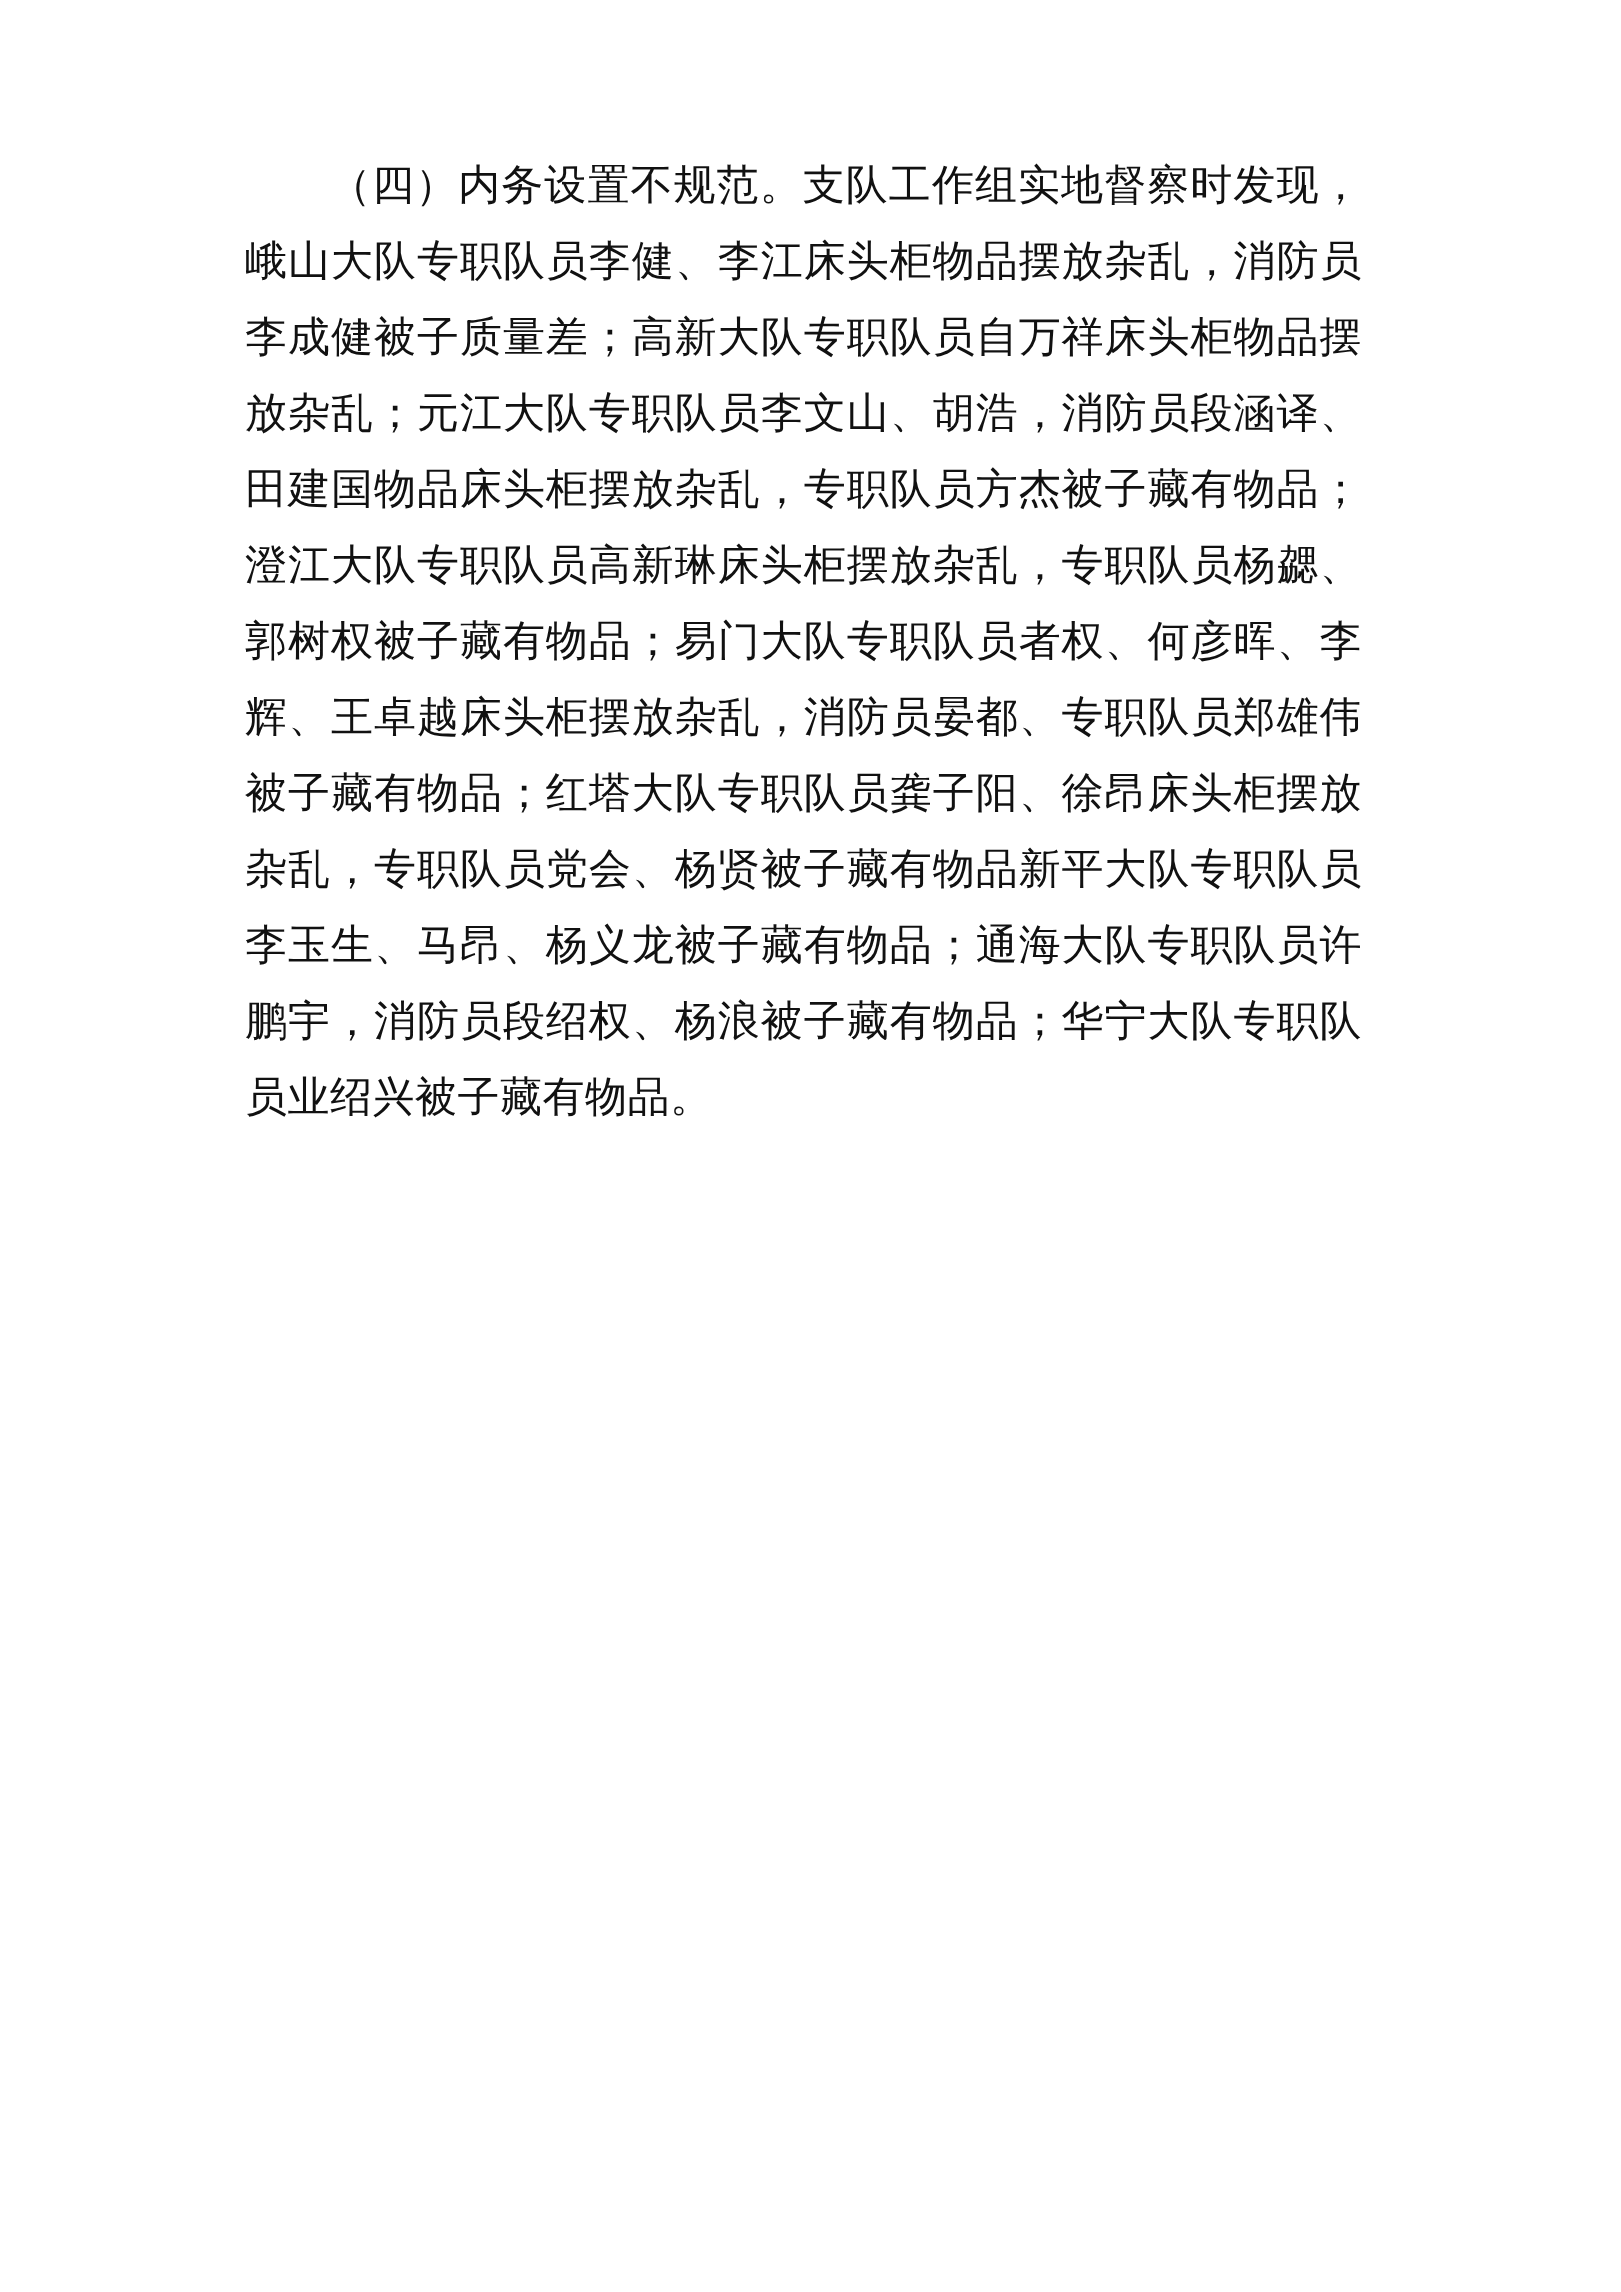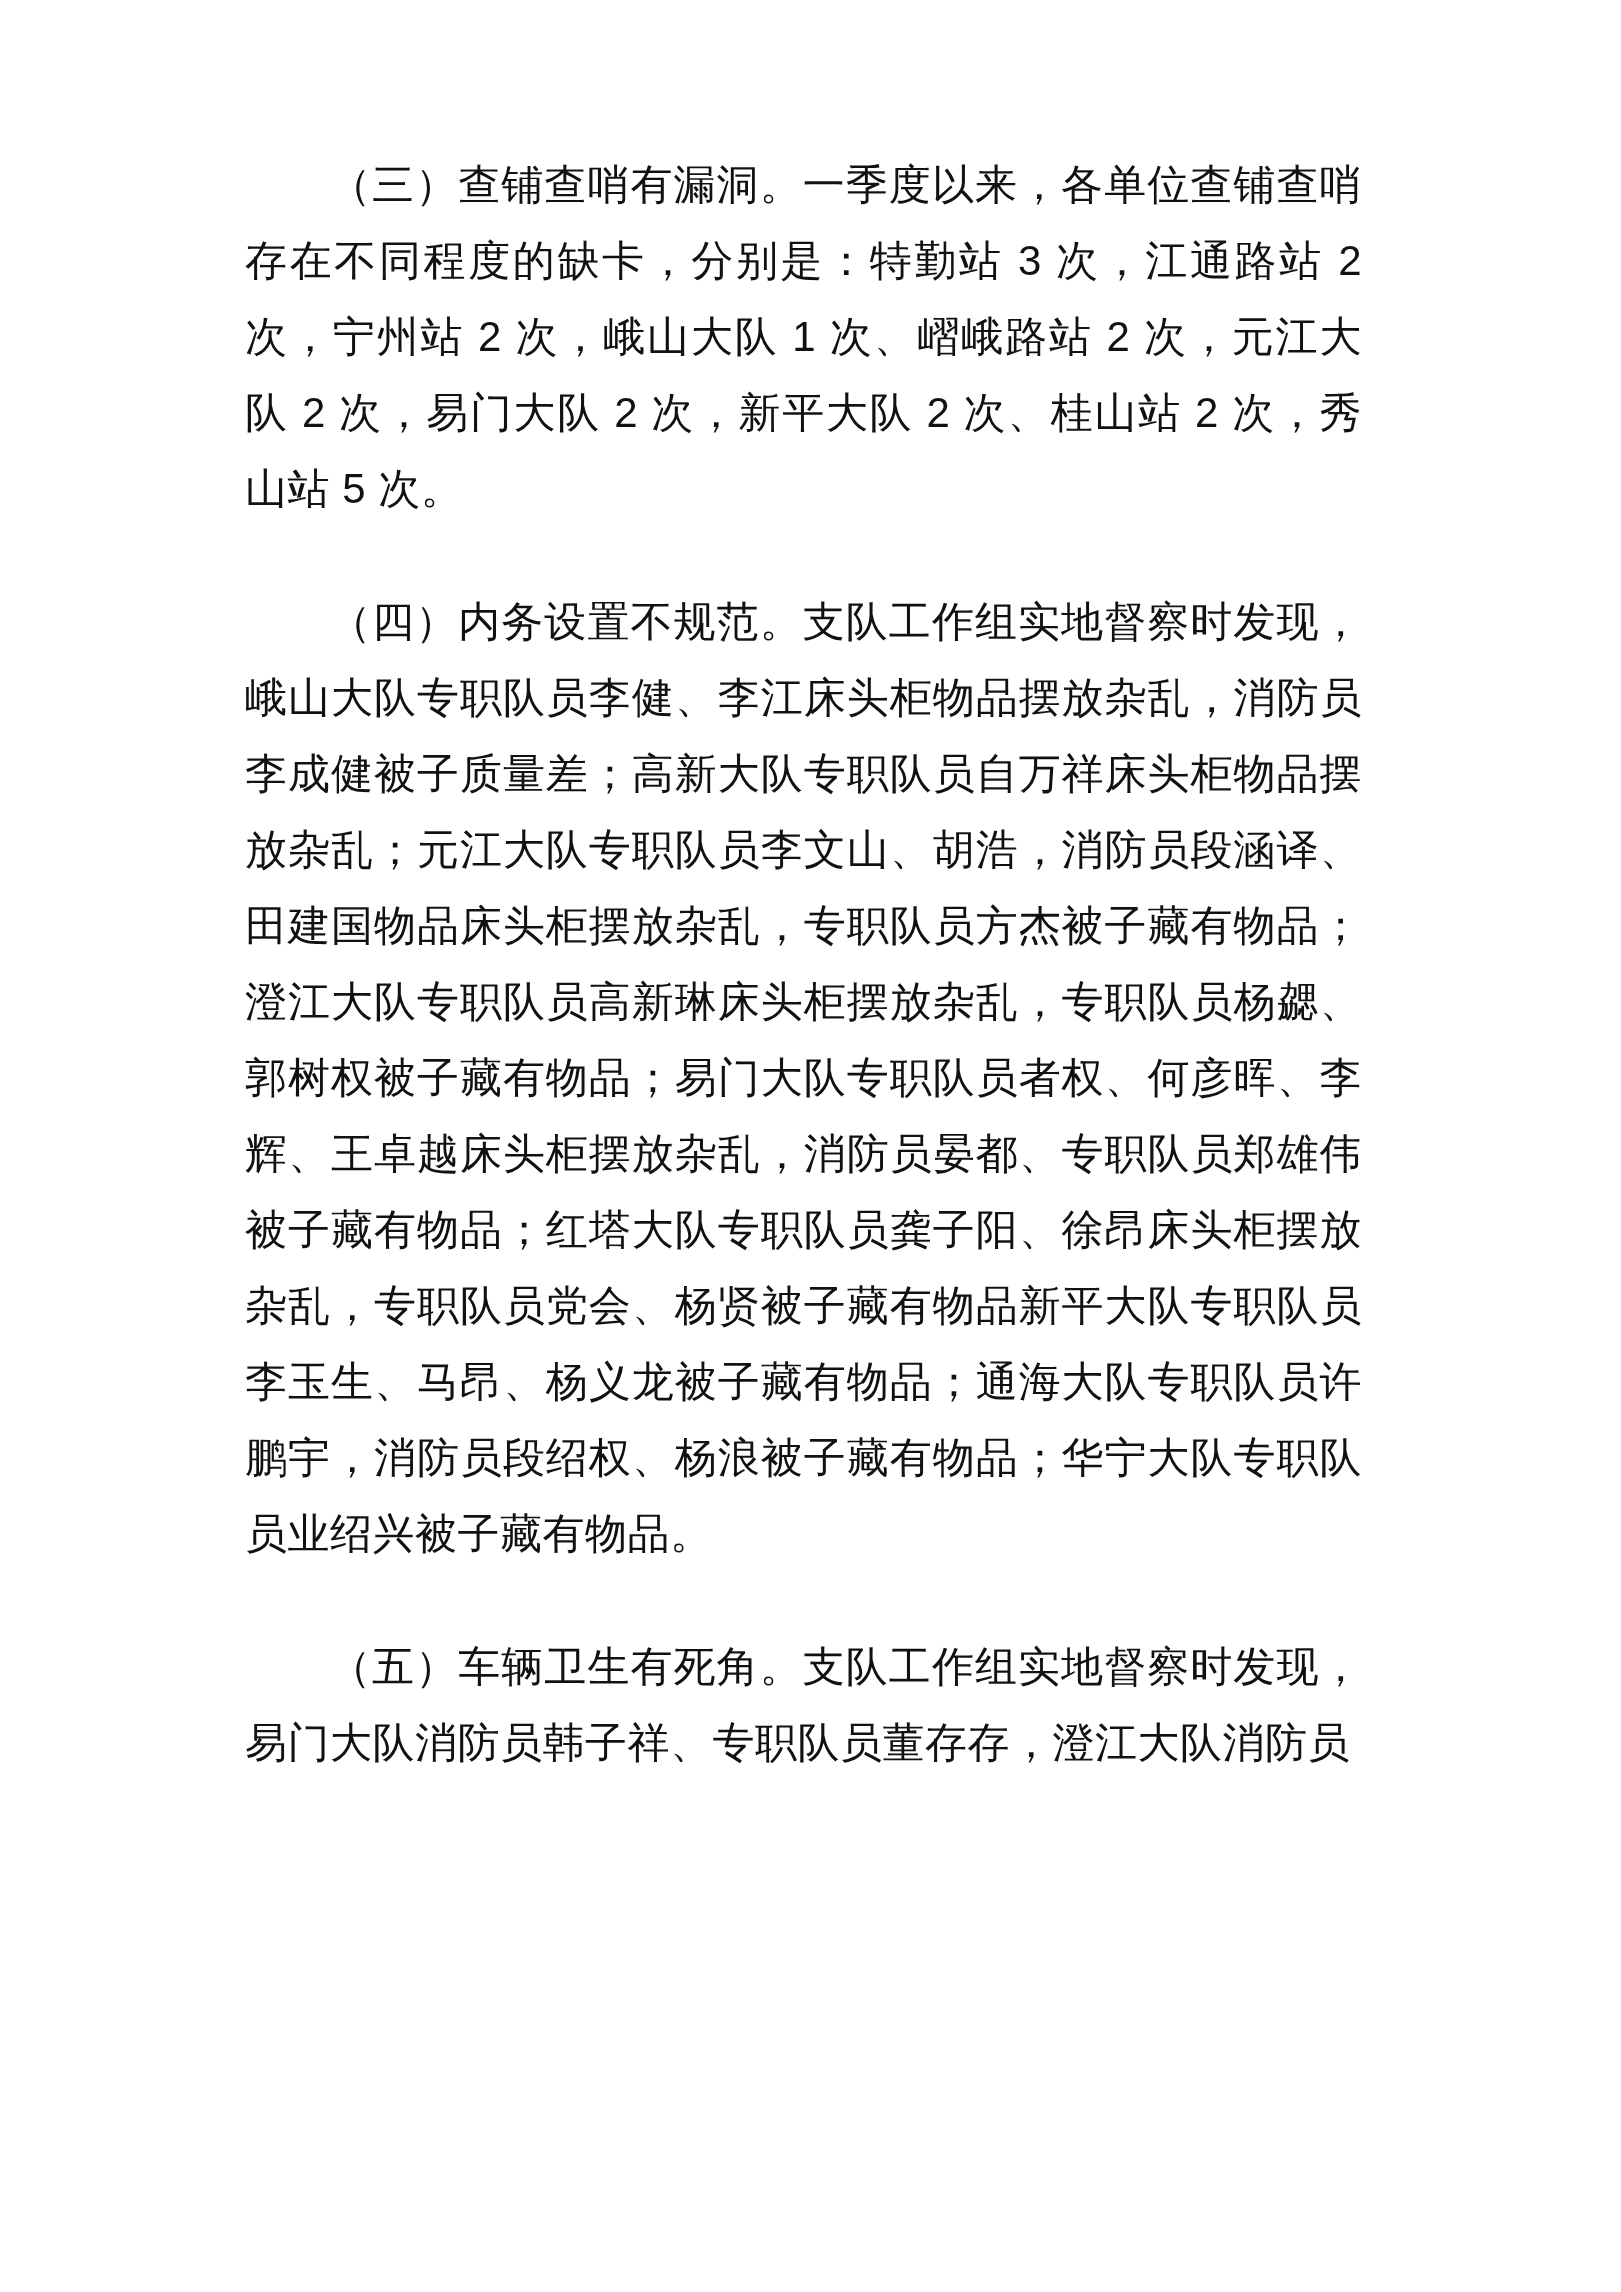--- a/index.html
+++ b/index.html
@@ -38,18 +38,16 @@
   }
   p.para:last-child {
     margin-bottom: 0;
   }
 </style>
 </head>
 <body>
 
 <div class="page">
   <div class="doc-body">
-    <p class="para">（三）查铺查哨有漏洞。一季度以来，各单位查铺查哨存在不同程度的缺卡，分别是：特勤站 3 次，江通路站 2 次，宁州站 2 次，峨山大队 1 次、嶍峨路站 2 次，元江大队 2 次，易门大队 2 次，新平大队 2 次、桂山站 2 次，秀山站 5 次。</p>
     <p class="para">（四）内务设置不规范。支队工作组实地督察时发现，峨山大队专职队员李健、李江床头柜物品摆放杂乱，消防员李成健被子质量差；高新大队专职队员自万祥床头柜物品摆放杂乱；元江大队专职队员李文山、胡浩，消防员段涵译、田建国物品床头柜摆放杂乱，专职队员方杰被子藏有物品；澄江大队专职队员高新琳床头柜摆放杂乱，专职队员杨勰、郭树权被子藏有物品；易门大队专职队员者权、何彦晖、李辉、王卓越床头柜摆放杂乱，消防员晏都、专职队员郑雄伟被子藏有物品；红塔大队专职队员龚子阳、徐昂床头柜摆放杂乱，专职队员党会、杨贤被子藏有物品新平大队专职队员李玉生、马昂、杨义龙被子藏有物品；通海大队专职队员许鹏宇，消防员段绍权、杨浪被子藏有物品；华宁大队专职队员业绍兴被子藏有物品。</p>
-    <p class="para">（五）车辆卫生有死角。支队工作组实地督察时发现，易门大队消防员韩子祥、专职队员董存存，澄江大队消防员</p>
   </div>
 </div>
 
 
 </body></html>

